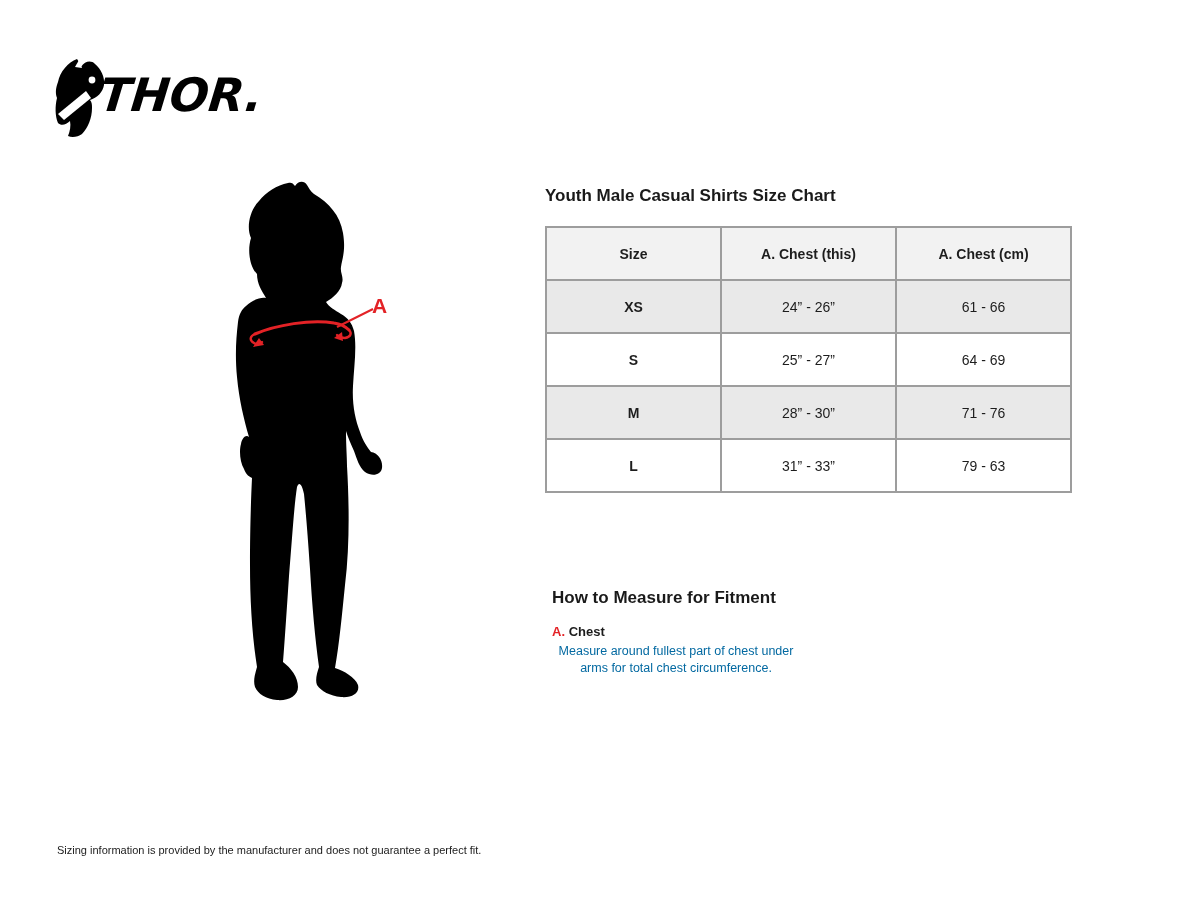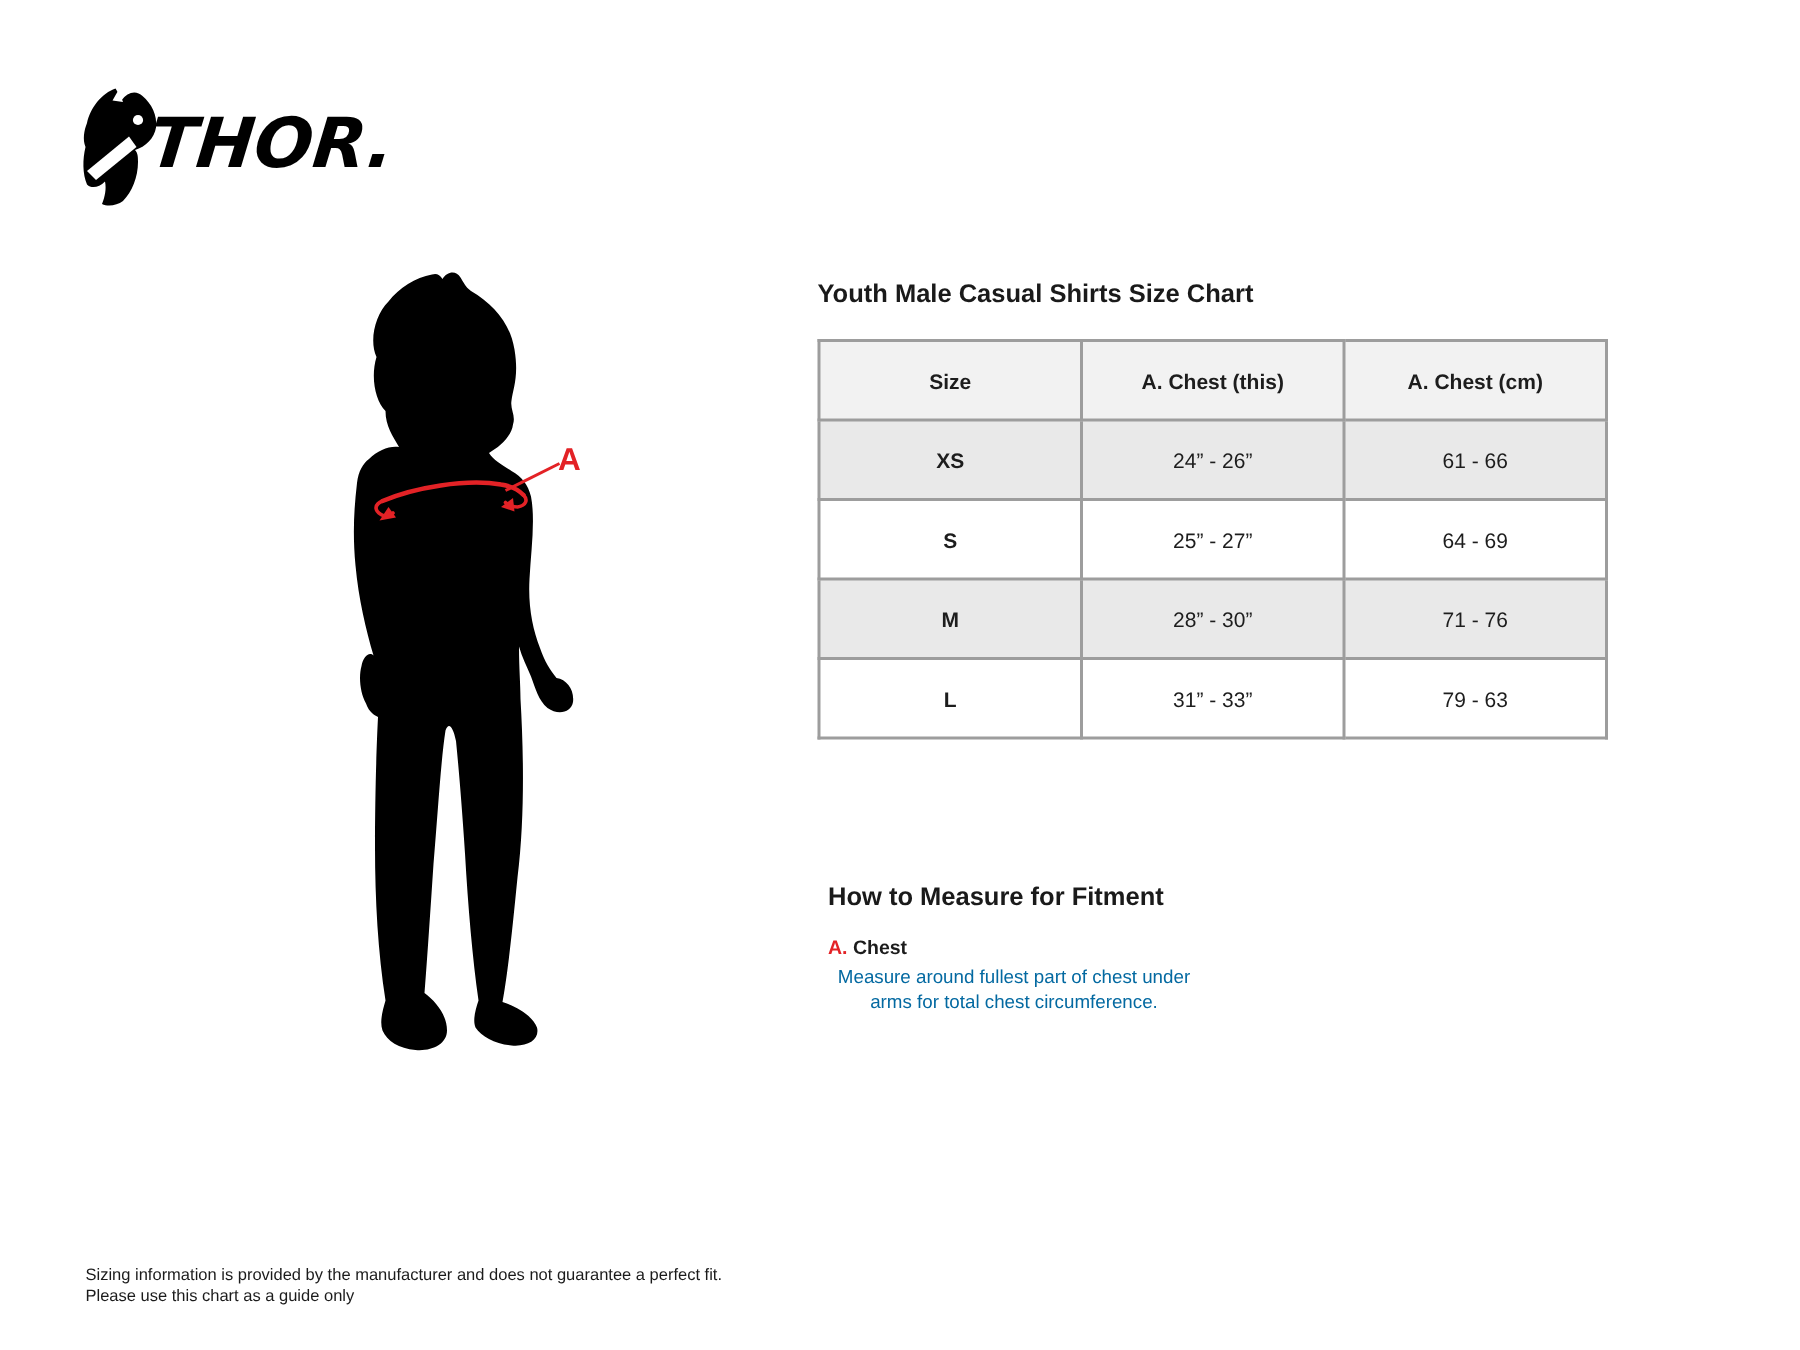--- a/index.html
+++ b/index.html
@@ -153,14 +153,13 @@
   <div class="measure-heading">How to Measure for Fitment</div>
   <div class="measure-item">
     <span class="measure-key">A.</span>
     <span class="measure-name">Chest</span>
   </div>
   <div class="measure-desc">Measure around fullest part of chest under arms for total chest circumference.</div>
 </div>
 
 <div class="disclaimer">
   <div>Sizing information is provided by the manufacturer and does not guarantee a perfect fit.</div>
-  <div>Please use this chart as a guide only</div>
 </div>
 
 </body></html>

